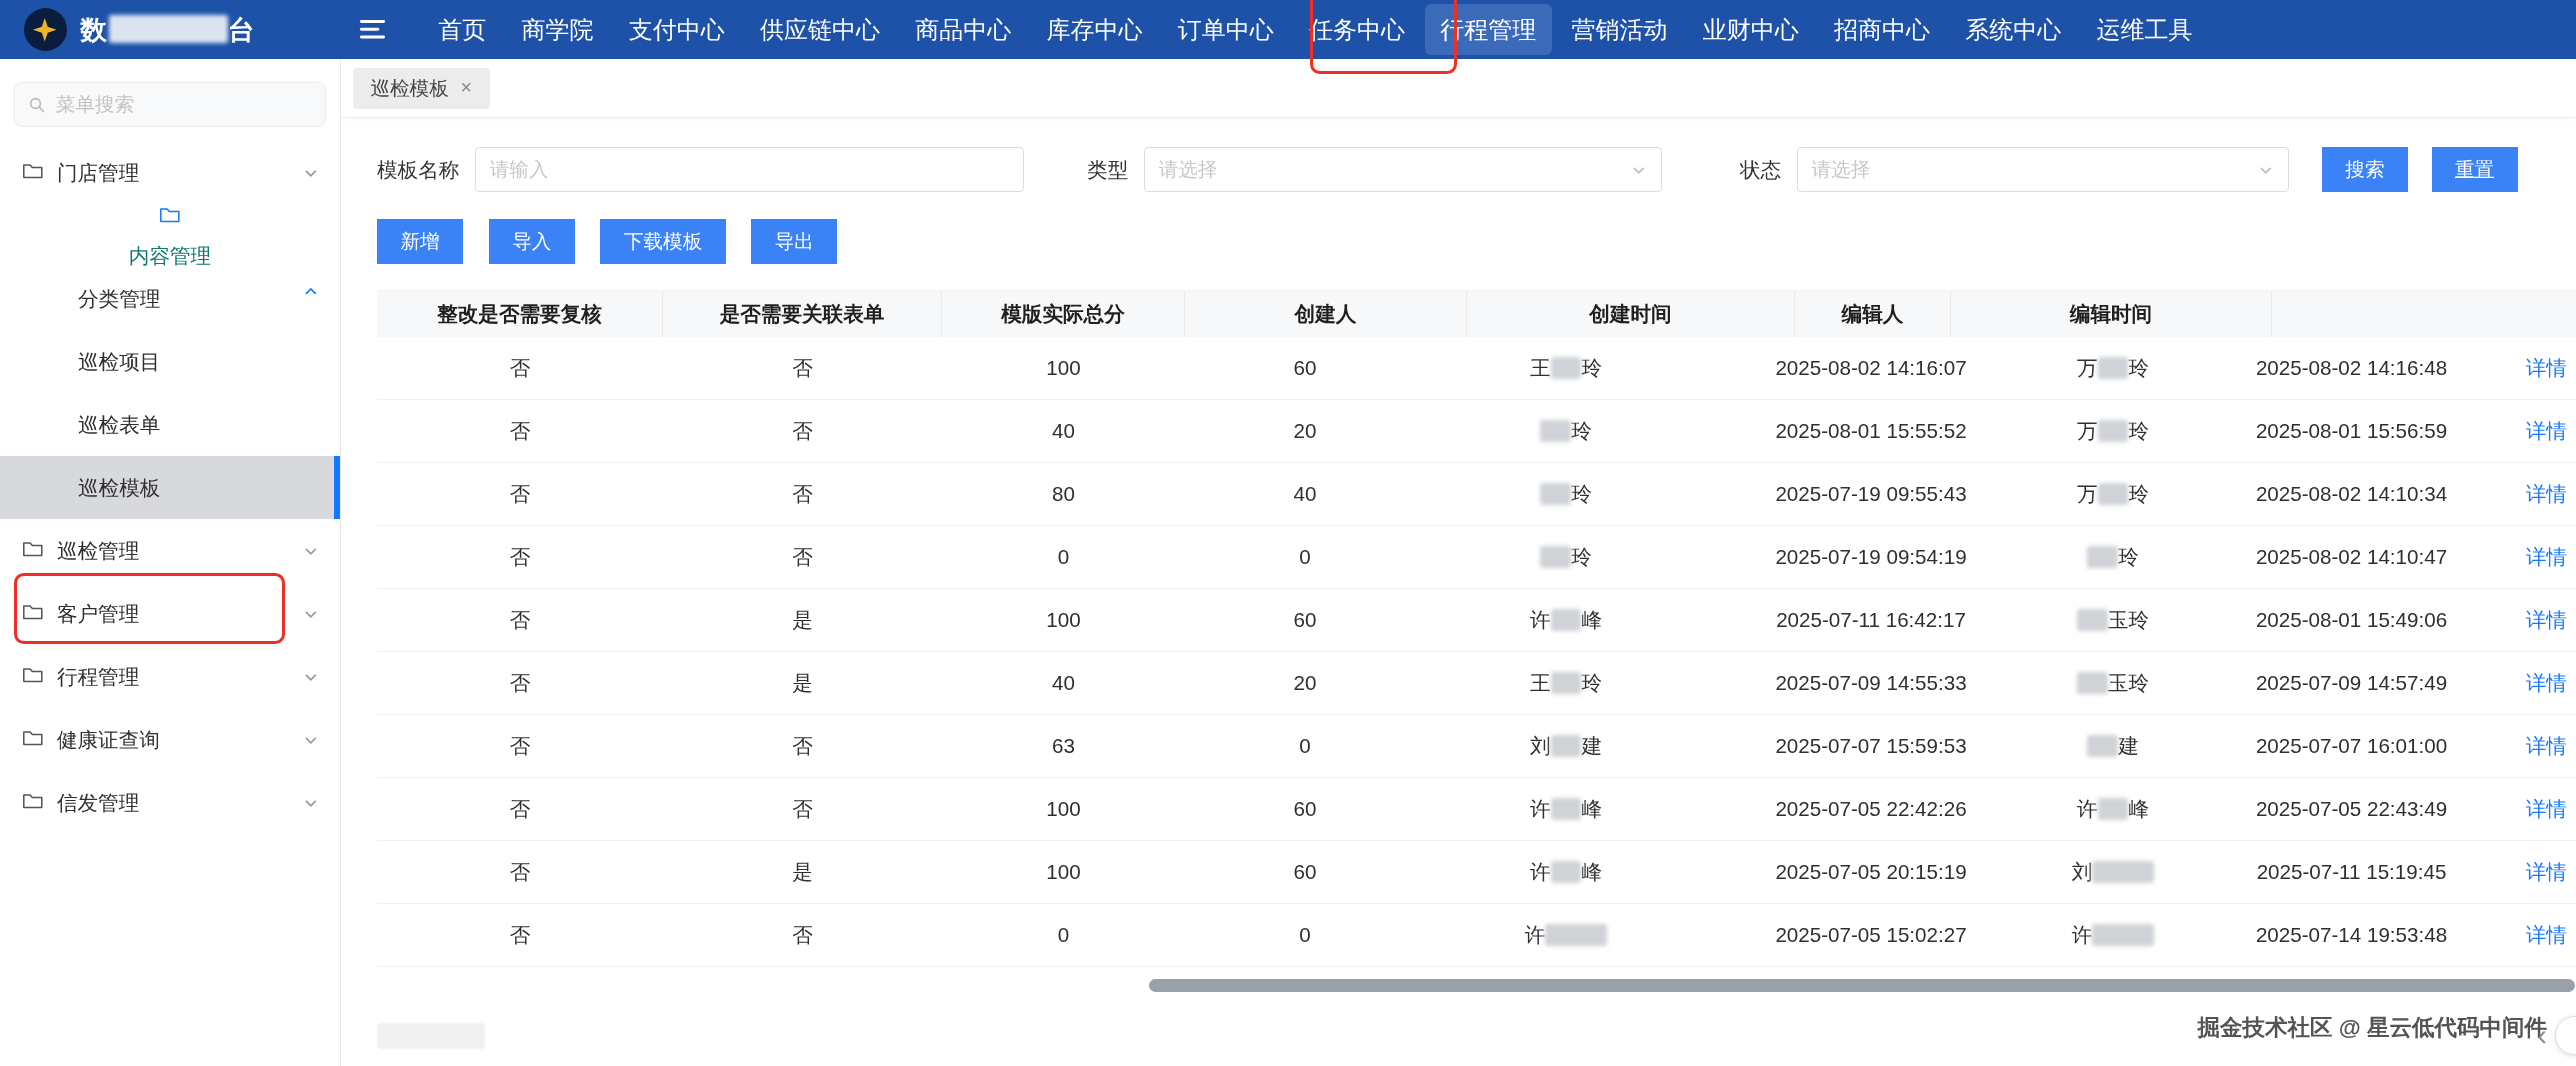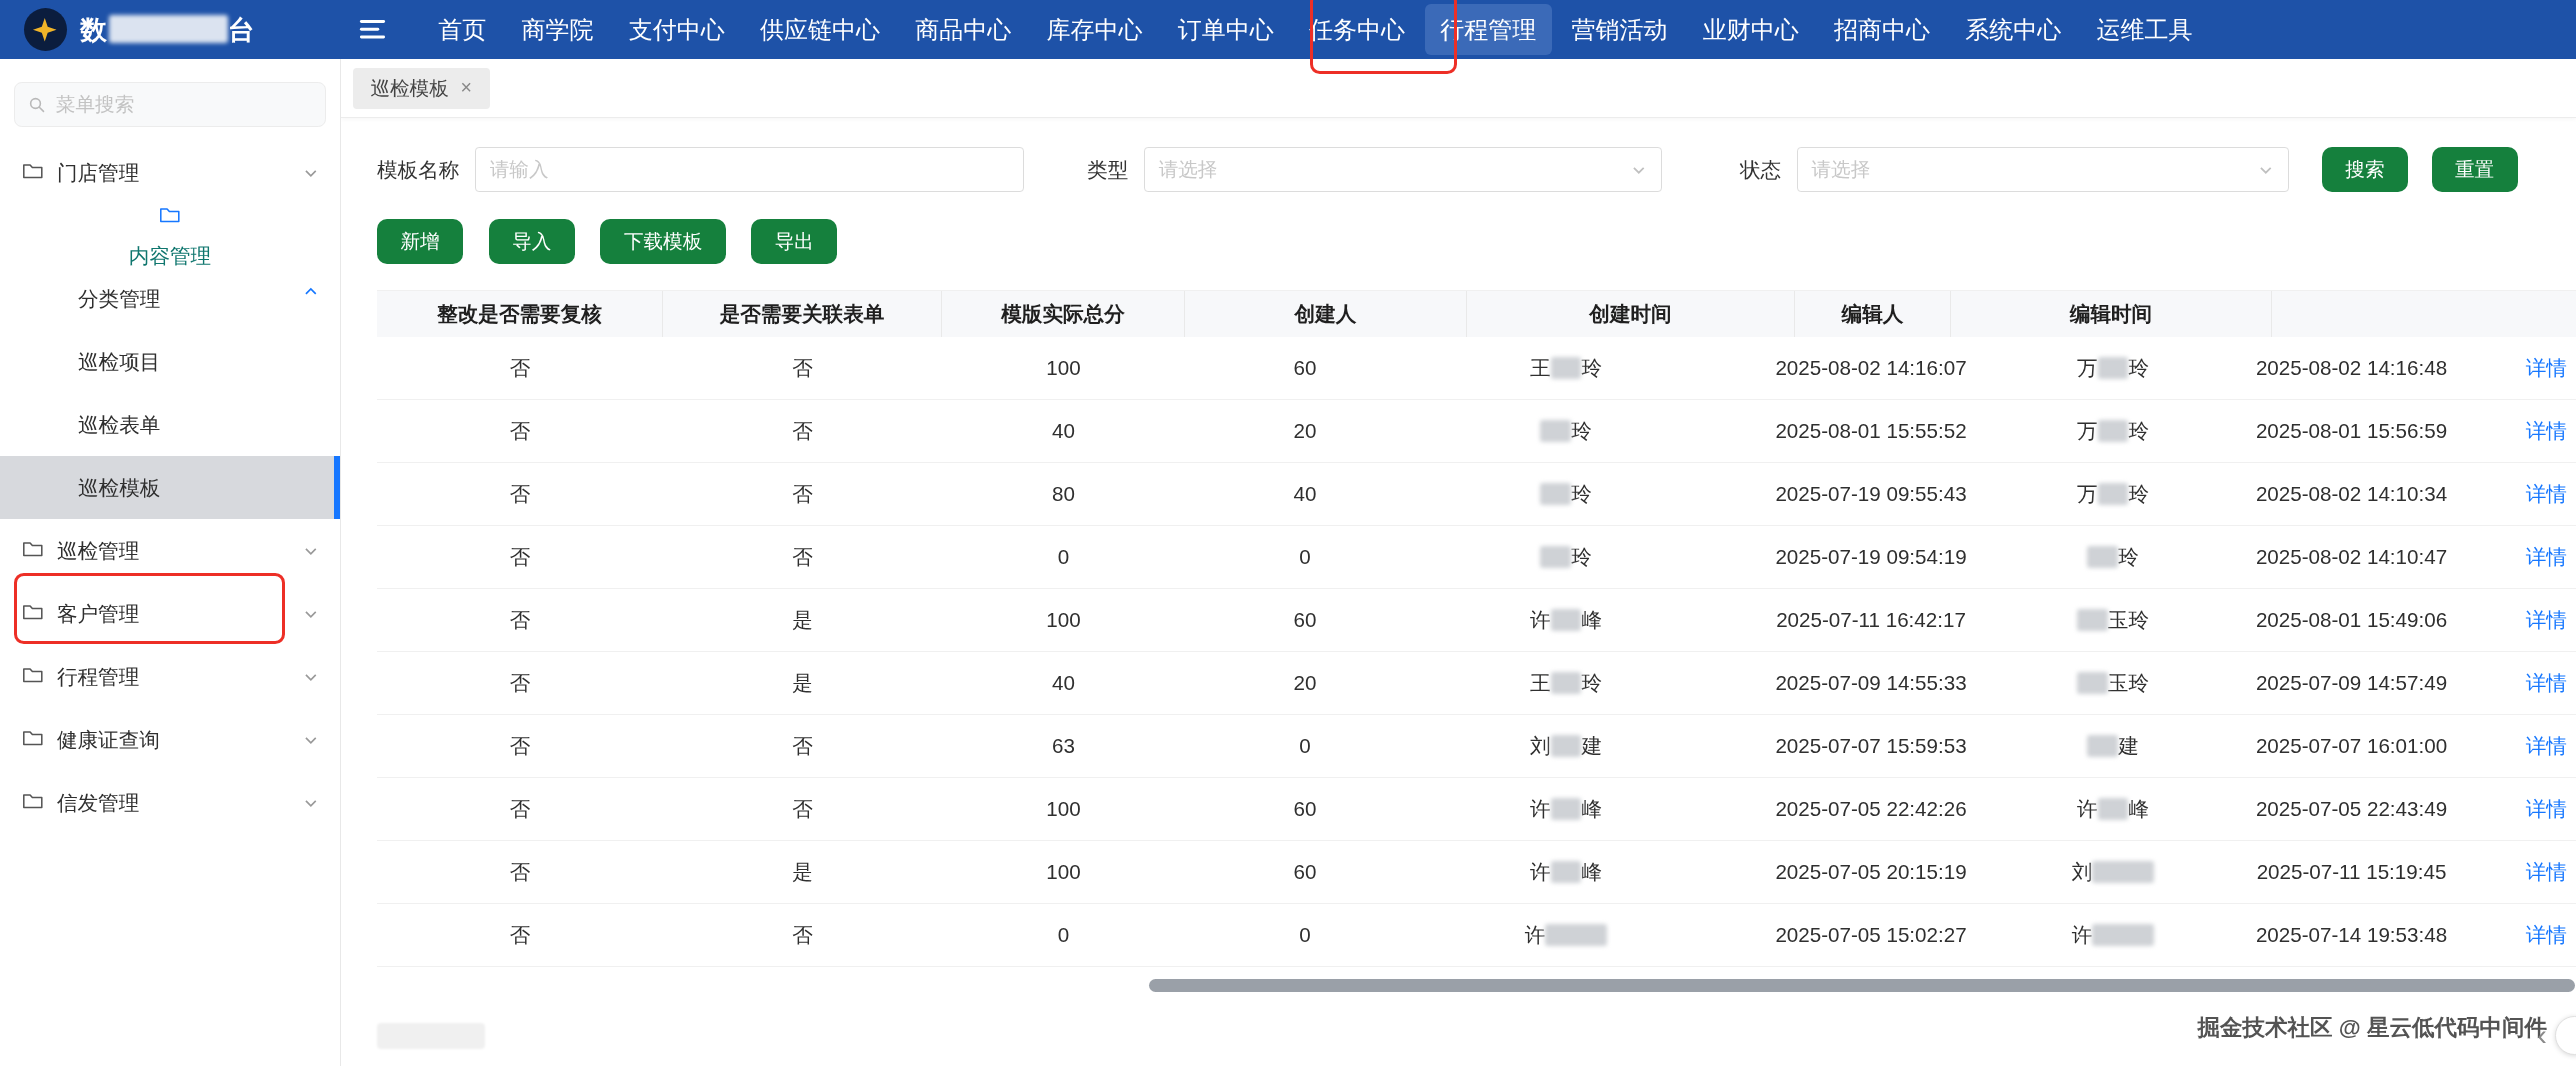--- a/index.html
+++ b/index.html
@@ -53,24 +53,24 @@
   .f-label { margin-right: 15.7px; white-space: nowrap; }
   .text-input { width: 549px; height: 45px; border: 1px solid #dcdcdc; border-radius: 3.9px;
                 font-size: 19.6px; padding: 0 13.7px; color: #333; outline: none; font-family: inherit; }
   .text-input::placeholder { color: #c8c8c8; }
   .select { width: 518px; height: 45px; border: 1px solid #dcdcdc; border-radius: 3.9px;
             display: flex; align-items: center; justify-content: space-between; padding: 0 13.7px;
             color: #c8c8c8; font-size: 19.6px; cursor: pointer; background: #fff; }
   .select.status { width: 492px; }
   .gap-type { margin-left: 63px; }
   .gap-status { margin-left: 78px; }
-  .btn { height: 45px; background: #15803d; color: #fff; border: none; border-radius: 10px;
+  .btn { height: 45px; background: #3b82f6; color: #fff; border: none; border-radius: 0;
          font-size: 19.6px; padding: 0 23.5px; cursor: pointer; font-family: inherit; white-space: nowrap; }
   .search-btn { margin-left: 33px; }
-  .reset-btn { margin-left: 23.5px; }
+  .reset-btn { margin-left: 23.5px; text-decoration: underline; }
   .action-row { display: flex; gap: 25.5px; margin-top: 27.4px; }
 
   
   .table { margin-top: 25.5px; width: 2244px; font-size: 20.6px; }
   .thead { display: flex; background: #f7f8fa; height: 47px; align-items: stretch;
            font-weight: 700; color: #1f1f1f; border-top: 1px solid #f0f0f0; }
   .thead .cell { display: flex; align-items: center; justify-content: center;
                  border-right: 1px solid #e9e9e9; }
   .thead .cell:last-child { border-right: none; }
   .trow { display: flex; height: 63px; align-items: center; border-bottom: 1px solid #f0f0f0;

